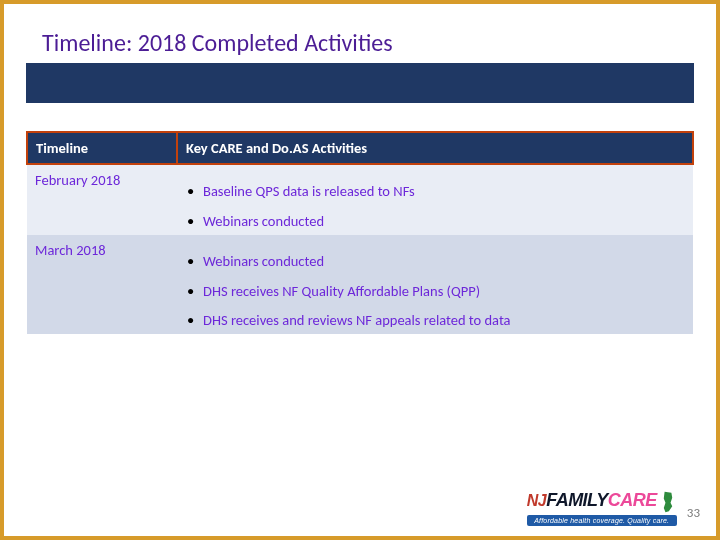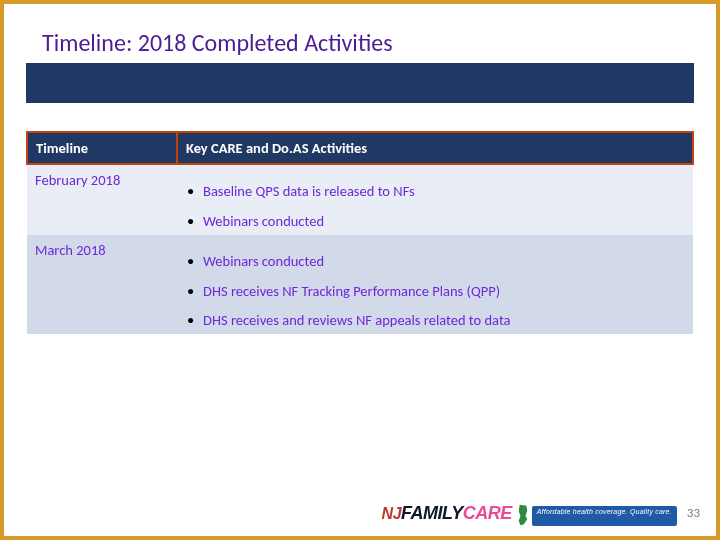--- a/index.html
+++ b/index.html
@@ -87,21 +87,21 @@
     bottom: 10px;
     right: 16px;
     left: 16px;
     display: flex;
     justify-content: flex-end;
     align-items: flex-end;
     gap: 10px;
   }
   .logo {
     display: flex;
-    flex-direction: row;
+    flex-direction: column;
     align-items: flex-start;
     font-family: Arial, sans-serif;
     line-height: 1;
   }
   .logo-top {
     display: flex;
     align-items: baseline;
   }
   .logo-nj { color: #c0392b; font-weight: 800; font-size: 16px; font-style: italic; letter-spacing: -0.5px; }
   .logo-family { color: #0f172a; font-weight: 800; font-size: 18px; font-style: italic; letter-spacing: -0.5px; }
@@ -154,21 +154,21 @@
             <li>Baseline QPS data is released to NFs</li>
             <li>Webinars conducted</li>
           </ul>
         </td>
       </tr>
       <tr>
         <td>March 2018</td>
         <td>
           <ul class="bullets">
             <li>Webinars conducted</li>
-            <li>DHS receives NF Tracking Performance Plans (QPP)</li>
+            <li>DHS receives NF Quality Affordable Plans (QPP)</li>
             <li>DHS receives and reviews NF appeals related to data</li>
           </ul>
         </td>
       </tr>
     </tbody>
   </table>
 
   <div class="footer">
     <div class="logo">
       <div class="logo-top">

